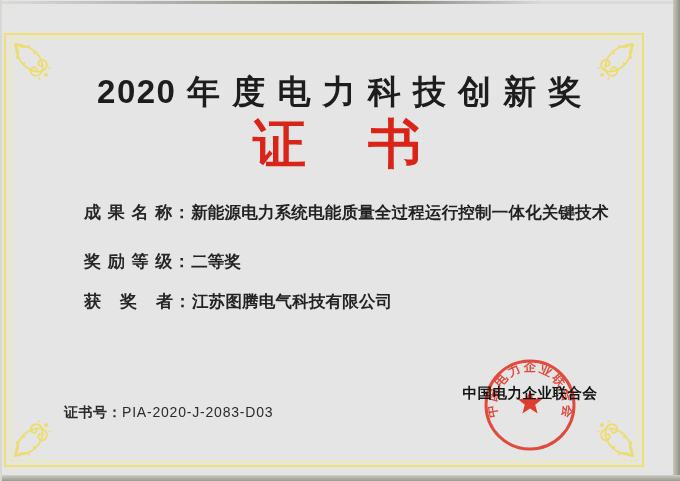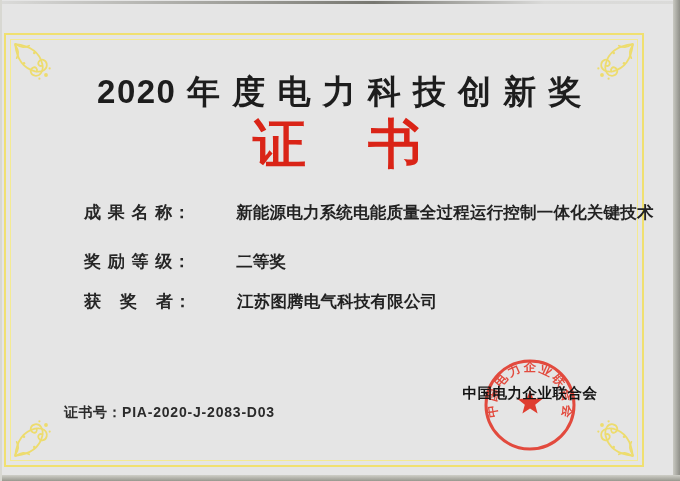--- a/index.html
+++ b/index.html
@@ -38,25 +38,25 @@
     position:absolute;left:0;top:114px;width:674px;
     display:flex;justify-content:center;gap:62px;
     font-family:"DejaVu Serif",serif;font-weight:900;
     font-size:53px;color:#da2417;line-height:1.1;
   }
   .field-row{position:absolute;left:64px;white-space:nowrap;color:#262626;}
   .row-0{top:201px;}
   .row-1{top:250px;}
   .row-2{top:290px;}
   .flabel{font-size:17px;font-weight:600;letter-spacing:1px;margin-left:20px;}
-  .fvalue{font-size:16.5px;font-weight:600;letter-spacing:.2px;color:#222;margin-left:45px;}
+  .fvalue{font-size:16.5px;font-weight:600;letter-spacing:.2px;color:#222;}
 
   .certno-row{position:absolute;left:64px;top:404px;font-size:14px;color:#2b2b2b;white-space:nowrap;}
   .certno-label{font-weight:600;letter-spacing:.5px;margin-top:24px;}
-  .certno-value{letter-spacing:.8px;font-weight:700;}
+  .certno-value{letter-spacing:.8px;font-weight:400;}
 
   .issuer{position:absolute;left:430px;top:384px;width:200px;text-align:center;
     font-size:14.5px;font-weight:700;color:#141414;z-index:2;letter-spacing:.5px;}
   .issue-date{position:absolute;left:430px;top:409px;width:200px;text-align:center;
     font-size:13px;font-weight:600;color:#1a1a1a;z-index:2;white-space:pre;}
 
   .seal{position:absolute;left:482px;top:357px;width:96px;height:96px;z-index:1;opacity:.9;}
 </style>
 </head>
 <body>

